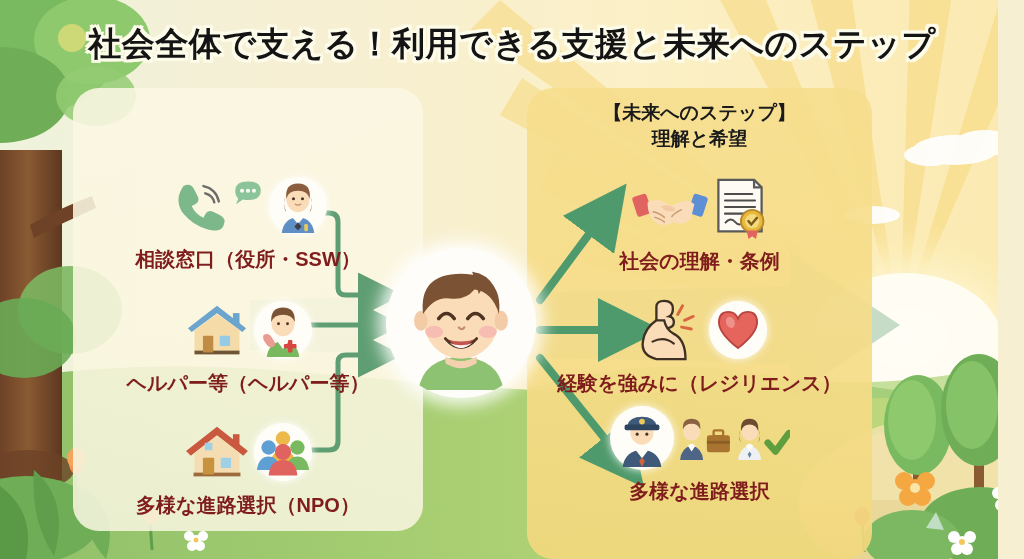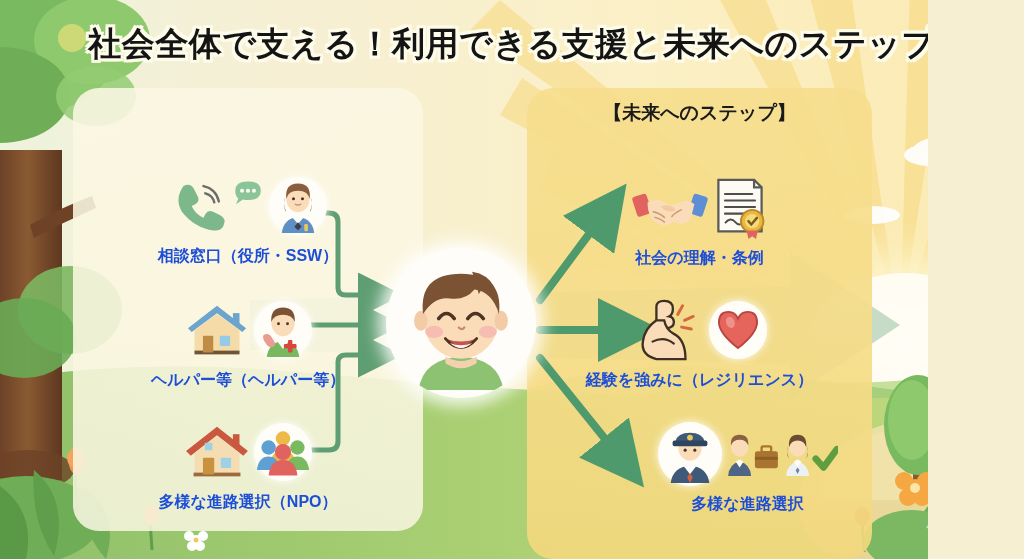--- a/index.html
+++ b/index.html
@@ -2,21 +2,21 @@
 <html><head>
 <meta charset="utf-8">
 <style>
   * { margin:0; padding:0; box-sizing:border-box; }
   html,body { width:1024px; height:559px; overflow:hidden; }
   body {
     font-family:"Liberation Sans","DejaVu Sans",sans-serif;
     background:#f7efd2;
     position:relative;
   }
-  #stage { position:absolute; inset:0; width:928px; height:559px; overflow:hidden; }
+  #stage { position:absolute; inset:0; width:998px; height:559px; overflow:hidden; }
 
   
   .bg-svg { position:absolute; inset:0; width:1024px; height:559px; }
 
   
   .panel {
     position:absolute;
     border-radius:26px;
   }
   #panel-left {
@@ -53,32 +53,32 @@
   #head-left  { left:73px; top:100px; width:350px; }
   #head-right { left:527px; top:100px; width:345px; }
 
   
   .item { position:absolute; text-align:center; }
   .item .icons {
     display:flex; align-items:center; justify-content:center;
     gap:4px; height:76px;
   }
   .item .caption {
-    font-size:16px; font-weight:bold; color:#1d4ed8; white-space:nowrap;
+    font-size:20px; font-weight:bold; color:#7f1d1d; white-space:nowrap;
     margin-top:2px;
   }
   .left-item  { left:73px; width:350px; }
   .right-item { left:527px; width:345px; }
 
   #item-l1 { top:168px; }
   #item-l2 { top:292px; }
   #item-l3 { top:414px; }
   #item-r1 { top:170px; }
   #item-r2 { top:292px; }
-  #item-r3 { top:416px;margin-left:48px; }
+  #item-r3 { top:400px; }
 
   .badge {
     width:58px; height:58px; border-radius:50%;
     background:#fffdf8;
     display:flex; align-items:center; justify-content:center;
     box-shadow:0 0 9px rgba(255,255,255,.95);
   }
 
   
   #center-child {
@@ -274,20 +274,21 @@
 
     <path d="M540,300 L598,222" stroke="#4f9a6c" stroke-width="8" fill="none" stroke-linecap="round" marker-end="url(#ah2)"></path>
     <path d="M540,330 L614,330" stroke="#4f9a6c" stroke-width="8" fill="none" stroke-linecap="round" marker-end="url(#ah2)"></path>
     <path d="M540,358 L614,450" stroke="#4f9a6c" stroke-width="8" fill="none" stroke-linecap="round" marker-end="url(#ah2)"></path>
   </svg>
 
   <div id="title">社会全体で支える！利用できる支援と未来へのステップ</div>
 
   <div class="col-head" id="head-right">
     <div>【未来へのステップ】</div>
+    <div>理解と希望</div>
   </div>
 
   <div class="item left-item" id="item-l1">
     <div class="icons">
       <svg width="58" height="58" viewBox="0 0 64 64">
         <path d="M16,10 q8,-4 12,4 l4,8 q2,5 -3,8 l-4,2 q4,9 13,13 l2,-4 q3,-5 8,-3 l8,4 q8,4 4,12 q-3,6 -11,5 Q28,56 14,38 Q6,24 16,10 Z" fill="#7cb88a"></path>
         <g stroke="#6b6b6b" stroke-width="2.6" fill="none" stroke-linecap="round">
           <path d="M40,18 q8,2 10,10"></path>
           <path d="M38,10 q14,3 17,17"></path>
         </g>

